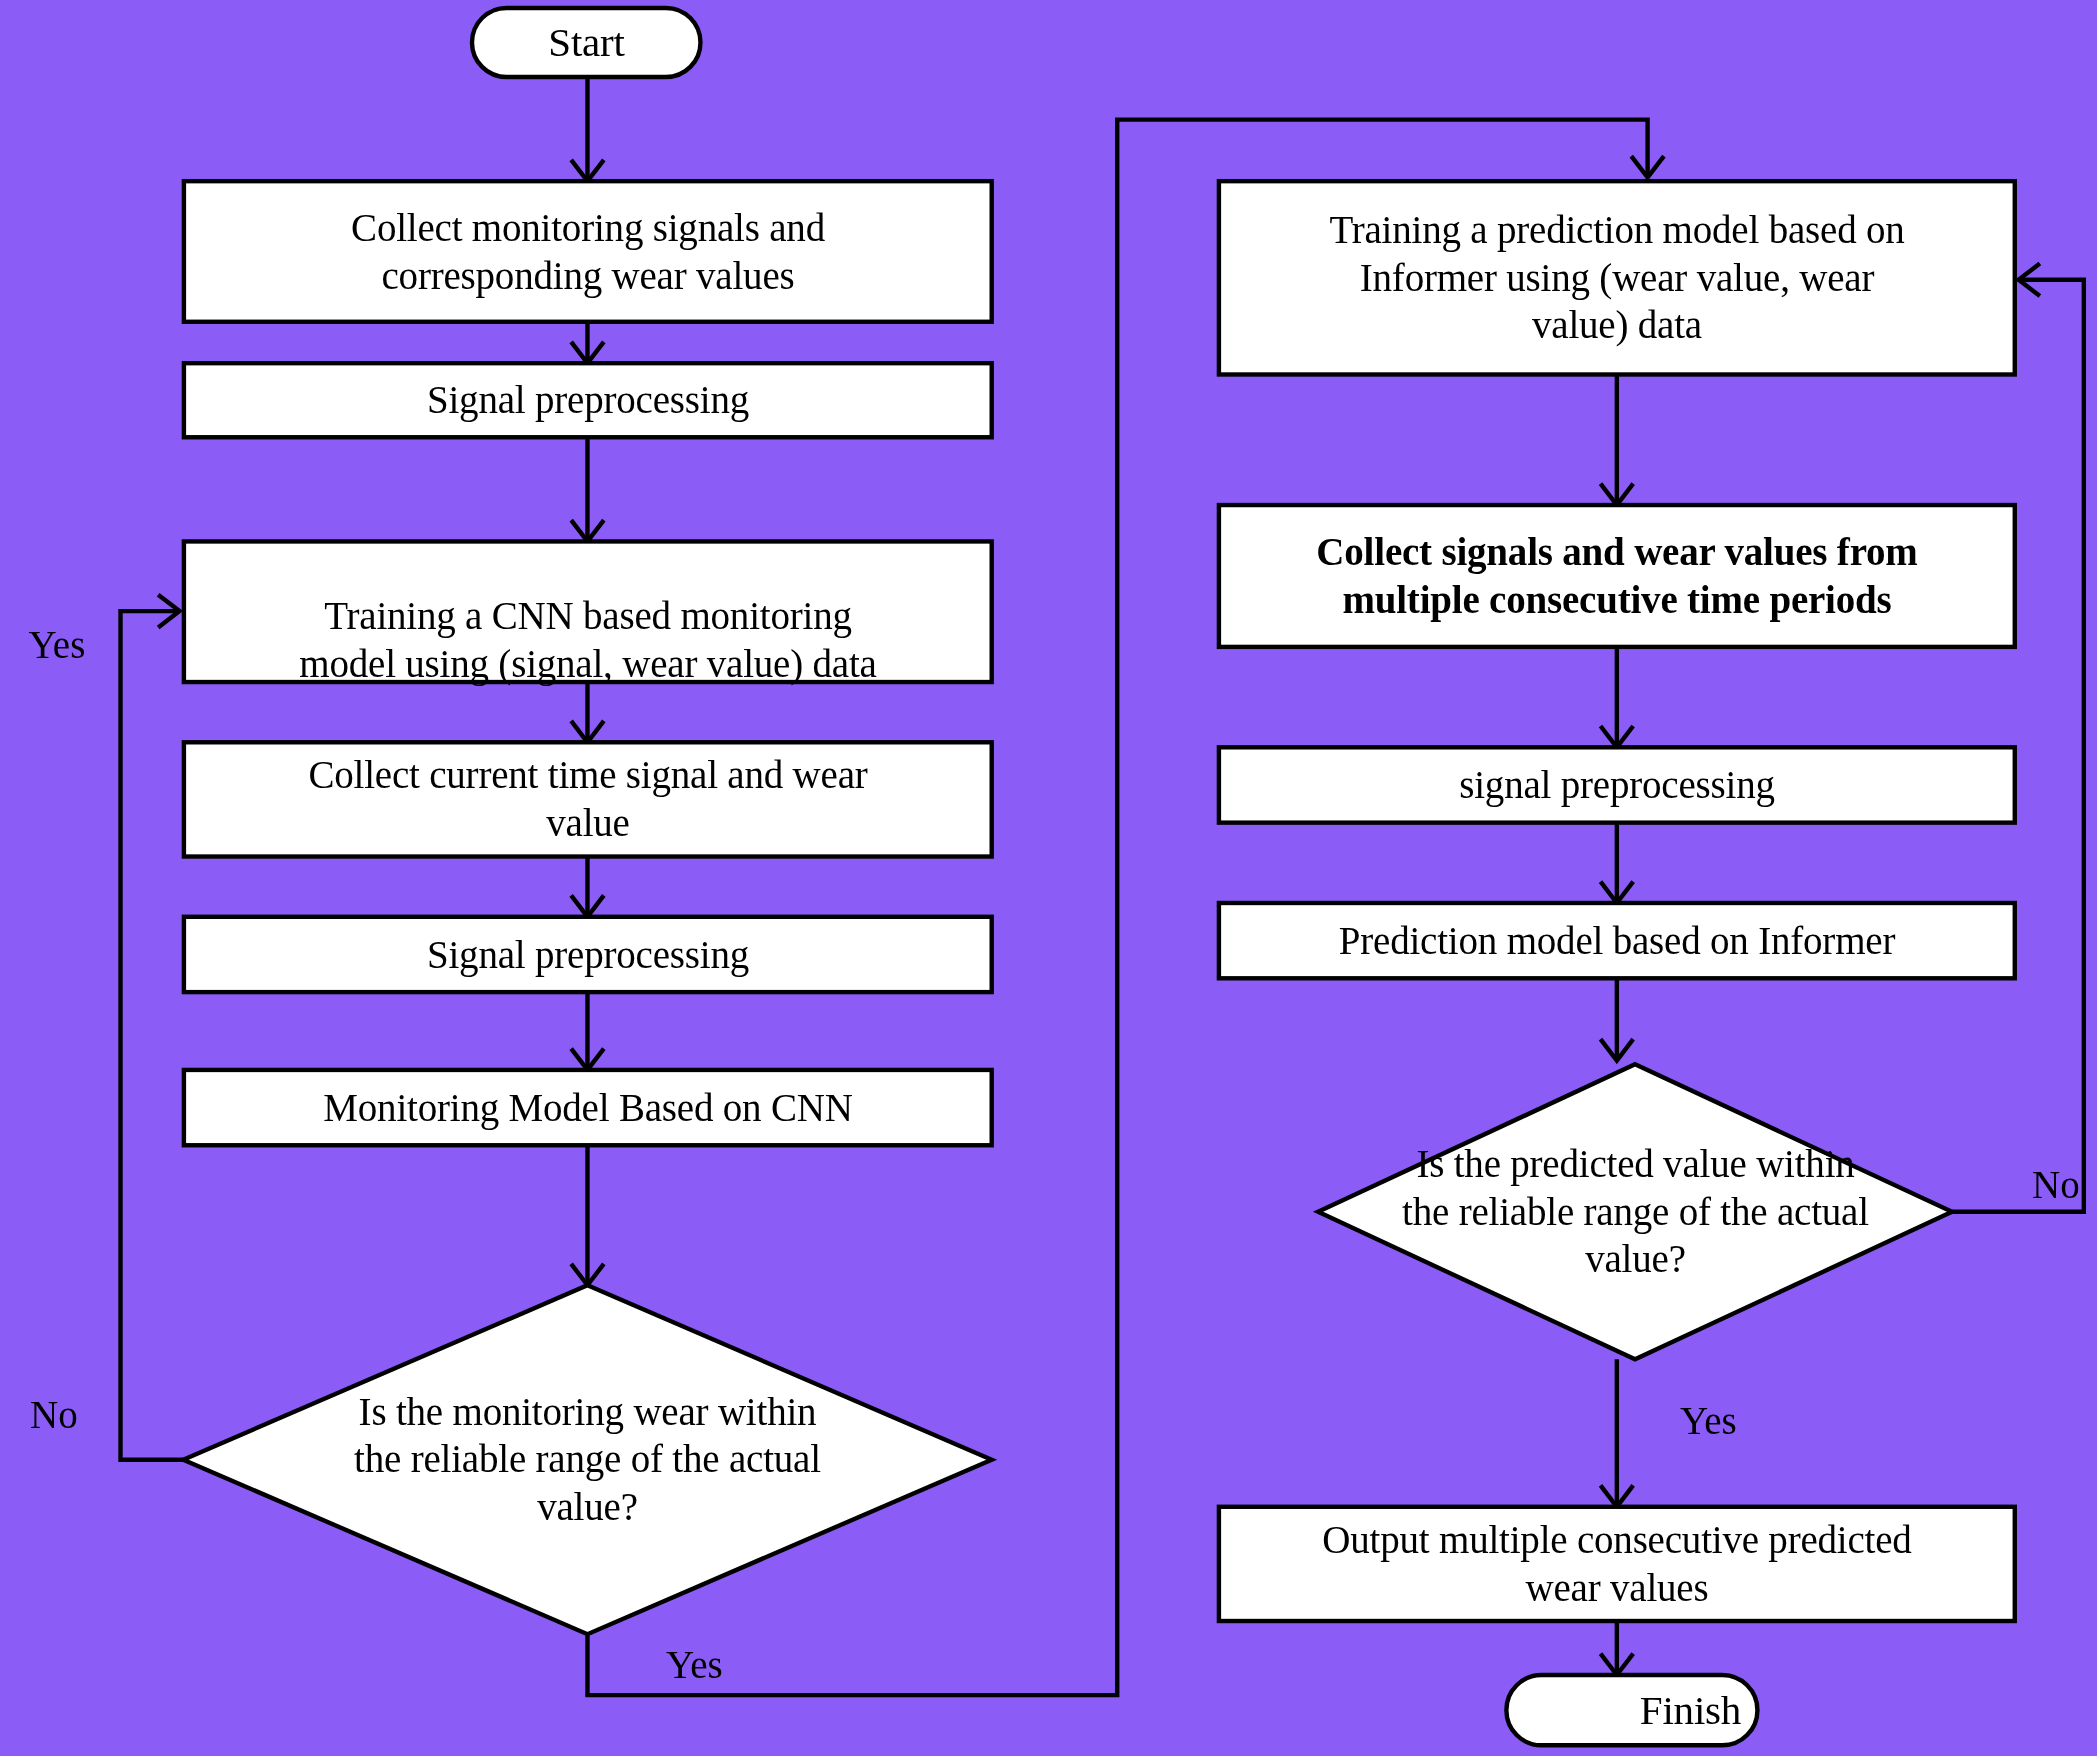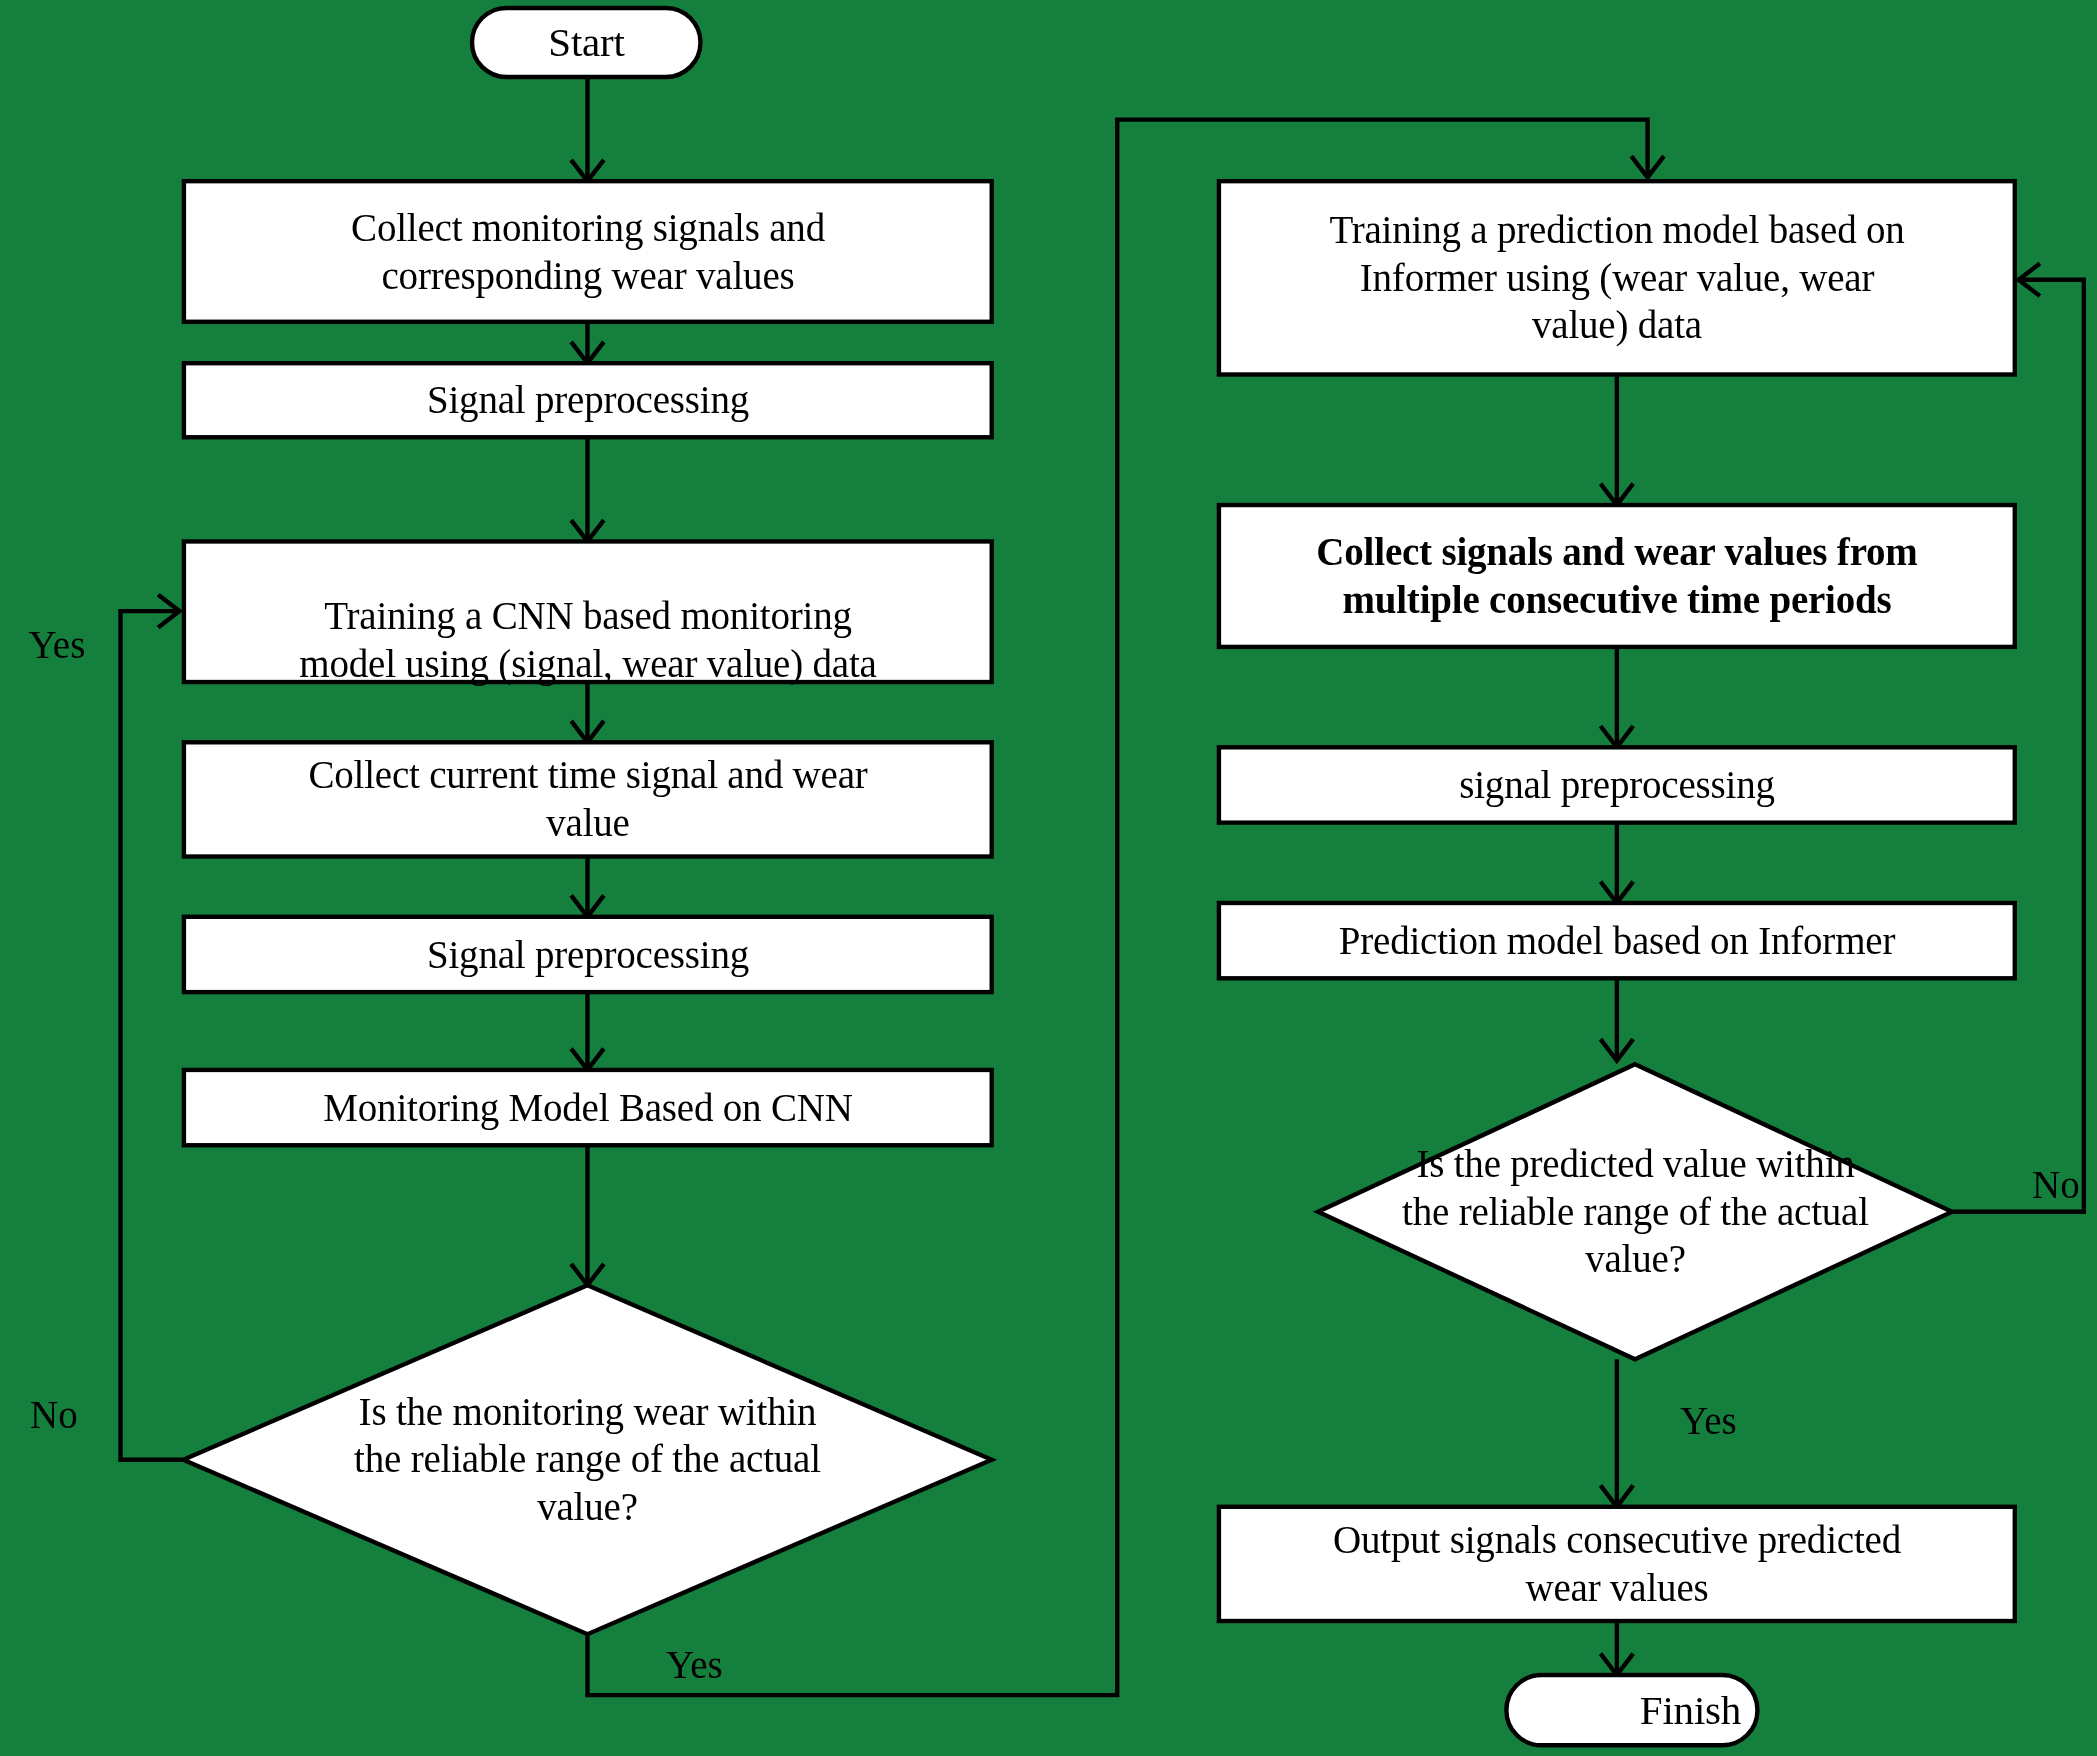--- a/index.html
+++ b/index.html
@@ -4,21 +4,21 @@
 <style>
   html, body {
     margin: 0;
     padding: 0;
     background: #ffffff;
   }
   #flowchart-root {
     position: relative;
     width: 2097px;
     height: 1757px;
-    background: #15803d;
+    background: #8b5cf6;
     font-family: "Liberation Serif", "DejaVu Serif", serif;
     overflow: hidden;
   }
   svg.fc-canvas {
     position: absolute;
     top: 0;
     left: 0;
     width: 2097px;
     height: 1757px;
     display: block;
@@ -152,21 +152,21 @@
       <div class="node-text" style="left: 1219px; top: 181px; width: 796px; height: 193px;">Training a prediction model based on
 Informer using (wear value, wear
 value) data</div>
       <div class="node-text" style="left: 1219px; top: 505px; width: 796px; height: 142px; font-weight: bold;">Collect signals and wear values from
 multiple consecutive time periods</div>
       <div class="node-text" style="left: 1219px; top: 747px; width: 796px; height: 75px;">signal preprocessing</div>
       <div class="node-text" style="left: 1219px; top: 903px; width: 796px; height: 75px;">Prediction model based on Informer</div>
       <div class="node-text" style="left: 1382px; top: 1120px; width: 507px; height: 183px;">Is the predicted value within
 the reliable range of the actual
 value?</div>
-      <div class="node-text" style="left: 1219px; top: 1507px; width: 796px; height: 114px;">Output signals consecutive predicted
+      <div class="node-text" style="left: 1219px; top: 1507px; width: 796px; height: 114px;">Output multiple consecutive predicted
 wear values</div>
       <div class="node-text terminator-text" style="left: 1565px; top: 1675px; width: 251px; height: 70px;">Finish</div>
       <div class="edge-label" style="left: 12.6px; top: 625px;">Yes</div>
       <div class="edge-label" style="left: 14px; top: 1395px;">No</div>
       <div class="edge-label" style="left: 650px; top: 1645px;">Yes</div>
       <div class="edge-label" style="left: 2016px; top: 1165px;">No</div>
       <div class="edge-label" style="left: 1664px; top: 1401px;">Yes</div>
     </div>
 </div>
 

